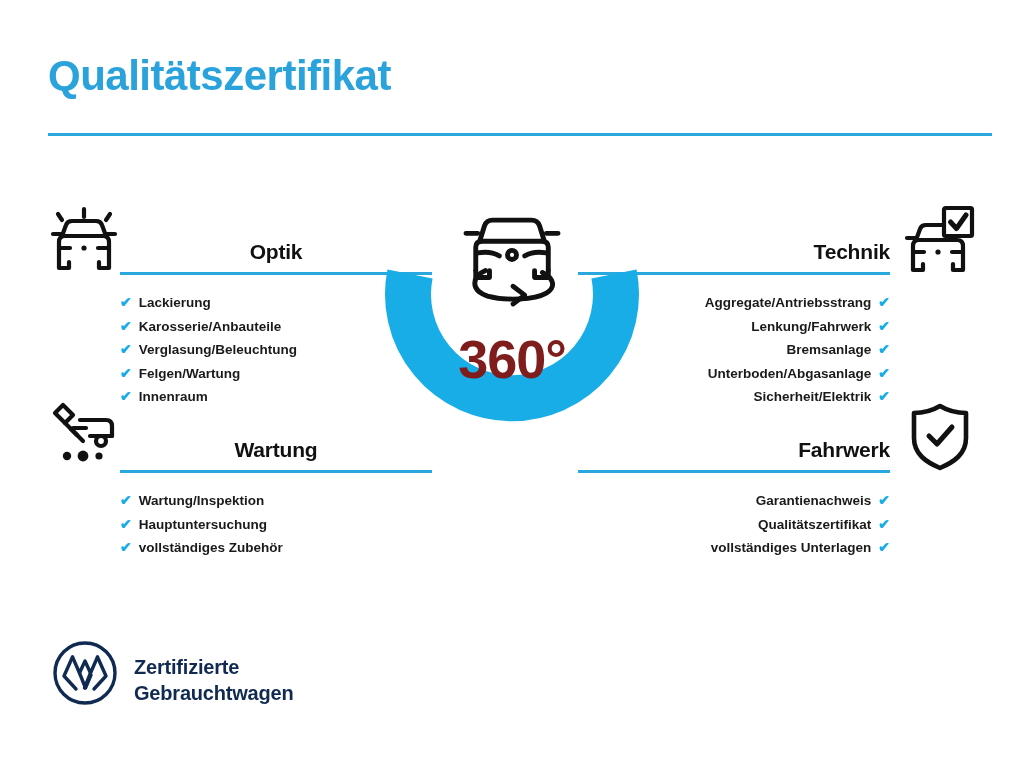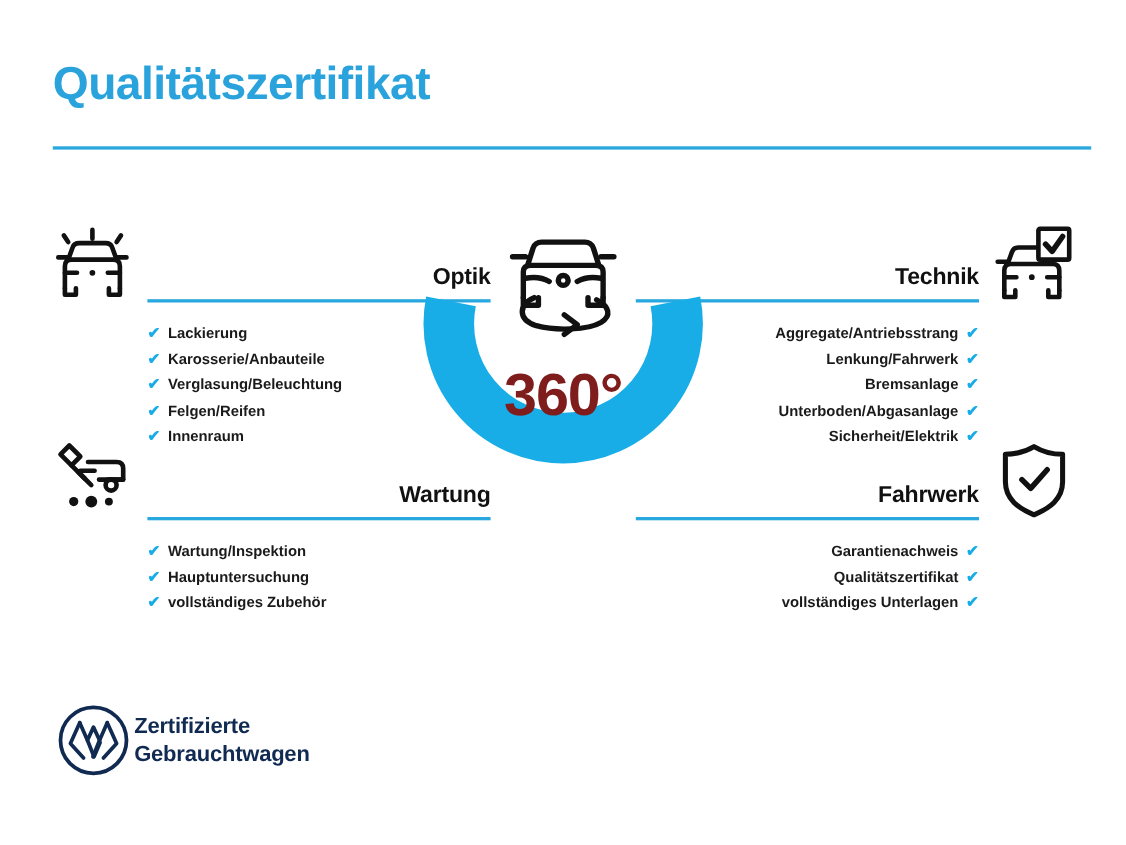--- a/index.html
+++ b/index.html
@@ -66,21 +66,21 @@
   .quad.left  .quad-icon { left: 6px; }
   .quad.right .quad-icon { right: 6px; }
   .quad-icon svg { width: 100%; height: 100%; display: block; }
 
   
   .quad-body {
     position: absolute;
     top: 0;
     width: 312px;
   }
-  .quad.left  .quad-body { left: 94px;  text-align: right; }
+  .quad.left  .quad-body { left: 80px;  text-align: center; }
   .quad.right .quad-body { right: 94px; text-align: right; }
 
   .quad-head {
     font-size: 21px;
     font-weight: bold;
     color: #111111;
     line-height: 28px;
     letter-spacing: -0.2px;
     padding-top: 38px;
   }
@@ -152,22 +152,22 @@
     color: #7f1d1d;
     letter-spacing: -1px;
   }
 
   
   .vw-lockup {
     position: absolute;
     left: 52px;
     top: 640px;
     display: flex;
-    align-items: center;
-    gap: 4px;
+    align-items: flex-end;
+    gap: 16px;
   }
   .vw-mark { width: 66px; height: 66px; }
   .vw-mark svg { width: 100%; height: 100%; display: block; }
 
   .vw-words {
     color: #102A52;
     font-size: 20px;
     font-weight: bold;
     line-height: 26px;
     letter-spacing: -0.2px;
@@ -206,21 +206,21 @@
           <li>
               <span class="check">✔</span>
               <span>Karosserie/Anbauteile</span>
             </li>
           <li>
               <span class="check">✔</span>
               <span>Verglasung/Beleuchtung</span>
             </li>
           <li>
               <span class="check">✔</span>
-              <span>Felgen/Reifen</span>
+              <span>Felgen/Wartung</span>
             </li>
           <li>
               <span class="check">✔</span>
               <span>Innenraum</span>
             </li>
         </ul>
       </div>
     </div>
   </div>
 

